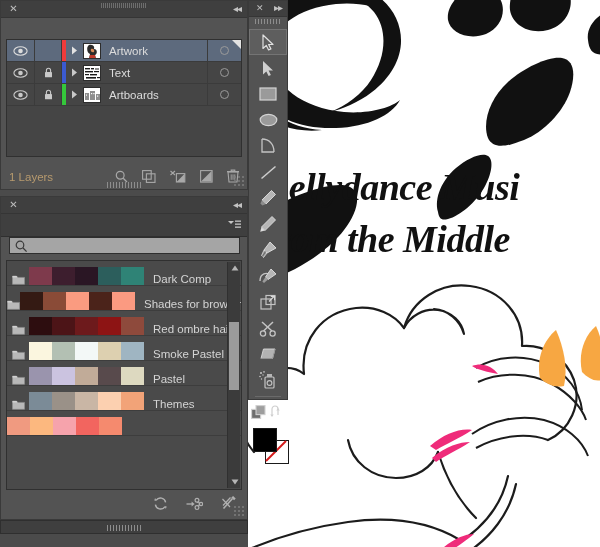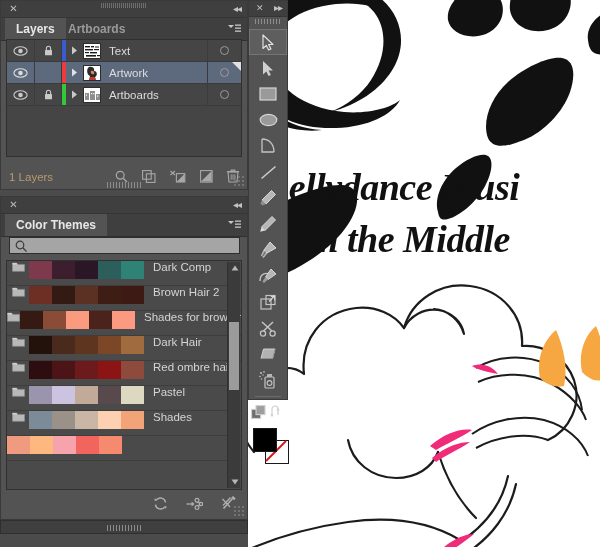--- a/index.html
+++ b/index.html
@@ -55,21 +55,21 @@
   .drag-dots{position:absolute;left:50%;transform:translateX(-50%);width:34px;height:6px;
      background:repeating-linear-gradient(to right,#8d8d8d 0 1px,transparent 1px 3px);}
 
   
   #themes-panel{top:196px;width:248px;height:324px;}
   .search-wrap{position:absolute;left:8px;top:40px;width:231px;height:17px;background:#a5a5a5;border:1px solid #2e2e2e;box-sizing:border-box;}
   .search-input{position:absolute;left:22px;top:1px;width:200px;height:14px;border:0;background:transparent;font-size:11px;color:#1d1d1d;outline:none;font-family:"Liberation Sans",sans-serif;}
   .search-icon{position:absolute;left:5px;top:2px;}
 
   .themes-list{position:absolute;left:5px;top:63px;width:236px;height:230px;background:#4a4a4a;border:1px solid #303030;box-sizing:border-box;overflow:hidden;}
-  .theme-row{height:24px;border-bottom:1px solid #3d3d3d;display:flex;align-items:flex-start;position:relative;}
+  .theme-row{height:24px;border-bottom:1px solid #3d3d3d;display:flex;align-items:flex-end;position:relative;}
   .folder-ico{width:22px;display:flex;justify-content:center;}
   .sw-group{display:flex;height:18px;}
   .sw{width:23px;height:18px;}
   .theme-name{padding-left:9px;color:#d4d4d4;font-size:11.5px;white-space:nowrap;}
 
   .vscroll{position:absolute;right:1px;top:1px;width:13px;bottom:1px;background:#3b3b3b;border-left:1px solid #303030;box-sizing:border-box;}
   .vscroll .arrow{position:absolute;left:0;width:13px;height:12px;display:flex;align-items:center;justify-content:center;}
   .vscroll .arrow.up{top:0}
   .vscroll .arrow.down{bottom:0}
   .vthumb{position:absolute;left:1px;width:10px;top:60px;height:68px;background:#9b9b9b;}
@@ -167,34 +167,51 @@
 
   <div class="dock">
 
     <div class="panel" id="layers-panel">
       <div class="panel-topbar">
         <span class="panel-close">✕</span>
         <span class="panel-grip"></span>
         <span class="panel-collapse">◂◂</span>
       </div>
 
-      <div class="tabrow">
-        <div class="tab active" style="left:4px;">Layers</div>
-        <div class="tab" style="left:56px;">Artboards</div>
-        <span class="tab-menu">
-          <svg width="16" height="12" viewBox="0 0 16 12">
-            <path d="M2,2 h6 l-3,3 z" fill="#c6c6c6"></path>
-            <rect x="9" y="1.5" width="6" height="1.3" fill="#c6c6c6"></rect>
-            <rect x="9" y="4.5" width="6" height="1.3" fill="#c6c6c6"></rect>
-            <rect x="9" y="7.5" width="6" height="1.3" fill="#c6c6c6"></rect>
-          </svg>
-        </span>
-      </div>
 
       <div class="layers-list">
+
+        <div class="layer-row selected">
+          <div class="cell-eye">
+            <svg width="15" height="10" viewBox="0 0 15 10">
+              <ellipse cx="7.5" cy="5" rx="6.6" ry="4.2" fill="none" stroke="#dcdcdc" stroke-width="1.1"></ellipse>
+              <circle cx="7.5" cy="5" r="2.3" fill="#dcdcdc"></circle>
+            </svg>
+          </div>
+          <div class="cell-lock"></div>
+          <div class="colorbar" style="background:#ef3b3b"></div>
+          <div class="cell-tri">
+            <svg width="7" height="9" viewBox="0 0 7 9">
+                <path d="M1,0.5 L6,4.5 L1,8.5 z" fill="#e2e2e2"></path>
+              </svg>
+          </div>
+          <div class="thumb">
+            <svg width="18" height="16" viewBox="0 0 18 16">
+              <rect width="18" height="16" fill="#fff"></rect>
+              <path d="M5,1 C8,0 11,2 10,5 C13,5 14,9 11,11 L12,15 L5,15 L6,10 C3,9 2,3 5,1 Z" fill="#2b2b2b"></path>
+              <path d="M7,5 C9,4 11,6 10,8 C8,9 6,7 7,5 Z" fill="#d88a5a"></path>
+              <path d="M6,11 h5 l1,4 H5 Z" fill="#c0392b"></path>
+            </svg>
+          </div>
+          <div class="layer-name">Artwork</div>
+          <div class="cell-target">
+            <div class="target-ring"></div>
+            <span class="sel-corner"></span>
+          </div>
+        </div>
 
         <div class="layer-row">
           <div class="cell-eye">
             <svg width="15" height="10" viewBox="0 0 15 10">
               <ellipse cx="7.5" cy="5" rx="6.6" ry="4.2" fill="none" stroke="#c9c9c9" stroke-width="1.1"></ellipse>
               <circle cx="7.5" cy="5" r="2.3" fill="#c9c9c9"></circle>
             </svg>
           </div>
           <div class="cell-lock">
             <svg width="9" height="11" viewBox="0 0 9 11">
@@ -223,49 +240,20 @@
                 <rect x="13" y="11" width="3" height="1.2"></rect>
               </g>
             </svg>
           </div>
           <div class="layer-name">Text</div>
           <div class="cell-target">
             <div class="target-ring"></div>
           </div>
         </div>
 
-        <div class="layer-row selected">
-          <div class="cell-eye">
-            <svg width="15" height="10" viewBox="0 0 15 10">
-              <ellipse cx="7.5" cy="5" rx="6.6" ry="4.2" fill="none" stroke="#dcdcdc" stroke-width="1.1"></ellipse>
-              <circle cx="7.5" cy="5" r="2.3" fill="#dcdcdc"></circle>
-            </svg>
-          </div>
-          <div class="cell-lock"></div>
-          <div class="colorbar" style="background:#ef3b3b"></div>
-          <div class="cell-tri">
-            <svg width="7" height="9" viewBox="0 0 7 9">
-                <path d="M1,0.5 L6,4.5 L1,8.5 z" fill="#e2e2e2"></path>
-              </svg>
-          </div>
-          <div class="thumb">
-            <svg width="18" height="16" viewBox="0 0 18 16">
-              <rect width="18" height="16" fill="#fff"></rect>
-              <path d="M5,1 C8,0 11,2 10,5 C13,5 14,9 11,11 L12,15 L5,15 L6,10 C3,9 2,3 5,1 Z" fill="#2b2b2b"></path>
-              <path d="M7,5 C9,4 11,6 10,8 C8,9 6,7 7,5 Z" fill="#d88a5a"></path>
-              <path d="M6,11 h5 l1,4 H5 Z" fill="#c0392b"></path>
-            </svg>
-          </div>
-          <div class="layer-name">Artwork</div>
-          <div class="cell-target">
-            <div class="target-ring"></div>
-            <span class="sel-corner"></span>
-          </div>
-        </div>
-
         <div class="layer-row">
           <div class="cell-eye">
             <svg width="15" height="10" viewBox="0 0 15 10">
               <ellipse cx="7.5" cy="5" rx="6.6" ry="4.2" fill="none" stroke="#c9c9c9" stroke-width="1.1"></ellipse>
               <circle cx="7.5" cy="5" r="2.3" fill="#c9c9c9"></circle>
             </svg>
           </div>
           <div class="cell-lock">
             <svg width="9" height="11" viewBox="0 0 9 11">
               <path d="M2.4,5 V3.4 a2.1,2.1 0 0 1 4.2,0 V5" fill="none" stroke="#c9c9c9" stroke-width="1.1"></path>
@@ -341,21 +329,20 @@
       <span class="drag-dots" style="bottom:1px;"></span>
     </div>
 
     <div class="panel" id="themes-panel">
       <div class="panel-topbar">
         <span class="panel-close">✕</span>
         <span class="panel-collapse">◂◂</span>
       </div>
 
       <div class="tabrow">
-        <div class="tab active" style="left:4px;">Color Themes</div>
         <span class="tab-menu">
           <svg width="16" height="12" viewBox="0 0 16 12">
             <path d="M2,2 h6 l-3,3 z" fill="#c6c6c6"></path>
             <rect x="9" y="1.5" width="6" height="1.3" fill="#c6c6c6"></rect>
             <rect x="9" y="4.5" width="6" height="1.3" fill="#c6c6c6"></rect>
             <rect x="9" y="7.5" width="6" height="1.3" fill="#c6c6c6"></rect>
           </svg>
         </span>
       </div>
 
@@ -388,84 +375,68 @@
               <span class="theme-name">Dark Comp</span>
             </div>
             <div class="theme-row">
               <span class="folder-ico">
                 <svg width="13" height="11" viewBox="0 0 13 11">
                   <path d="M0.5,2 L4.5,2 L5.7,3.4 L12.5,3.4 L12.5,10.3 L0.5,10.3 Z" fill="#b8b8b8" stroke="#8e8e8e" stroke-width="0.7"></path>
                   <path d="M0.5,2 L4.5,2 L5.7,3.4 L0.5,3.4 Z" fill="#d0d0d0"></path>
                 </svg>
               </span>
               <span class="sw-group">
-                <span class="sw" style="background: rgb(109, 46, 35);"></span>
-                <span class="sw" style="background: rgb(51, 26, 18);"></span>
-                <span class="sw" style="background: rgb(90, 49, 34);"></span>
-                <span class="sw" style="background: rgb(62, 29, 20);"></span>
-                <span class="sw" style="background: rgb(61, 26, 19);"></span>
-              </span>
-              <span class="theme-name">Brown Hair 2</span>
-            </div>
-            <div class="theme-row">
-              <span class="folder-ico">
-                <svg width="13" height="11" viewBox="0 0 13 11">
-                  <path d="M0.5,2 L4.5,2 L5.7,3.4 L12.5,3.4 L12.5,10.3 L0.5,10.3 Z" fill="#b8b8b8" stroke="#8e8e8e" stroke-width="0.7"></path>
-                  <path d="M0.5,2 L4.5,2 L5.7,3.4 L0.5,3.4 Z" fill="#d0d0d0"></path>
-                </svg>
-              </span>
-              <span class="sw-group">
                 <span class="sw" style="background: rgb(52, 26, 19);"></span>
                 <span class="sw" style="background: rgb(138, 75, 55);"></span>
                 <span class="sw" style="background: rgb(250, 155, 128);"></span>
                 <span class="sw" style="background: rgb(75, 35, 26);"></span>
                 <span class="sw" style="background: rgb(251, 154, 129);"></span>
               </span>
               <span class="theme-name">Shades for  brown hair</span>
             </div>
             <div class="theme-row">
               <span class="folder-ico">
                 <svg width="13" height="11" viewBox="0 0 13 11">
                   <path d="M0.5,2 L4.5,2 L5.7,3.4 L12.5,3.4 L12.5,10.3 L0.5,10.3 Z" fill="#b8b8b8" stroke="#8e8e8e" stroke-width="0.7"></path>
                   <path d="M0.5,2 L4.5,2 L5.7,3.4 L0.5,3.4 Z" fill="#d0d0d0"></path>
                 </svg>
               </span>
               <span class="sw-group">
-                <span class="sw" style="background: rgb(35, 17, 12);"></span>
-                <span class="sw" style="background: rgb(74, 42, 28);"></span>
-                <span class="sw" style="background: rgb(94, 54, 32);"></span>
-                <span class="sw" style="background: rgb(123, 71, 39);"></span>
-                <span class="sw" style="background: rgb(160, 108, 63);"></span>
-              </span>
-              <span class="theme-name">Dark Hair</span>
-            </div>
-            <div class="theme-row">
-              <span class="folder-ico">
-                <svg width="13" height="11" viewBox="0 0 13 11">
-                  <path d="M0.5,2 L4.5,2 L5.7,3.4 L12.5,3.4 L12.5,10.3 L0.5,10.3 Z" fill="#b8b8b8" stroke="#8e8e8e" stroke-width="0.7"></path>
-                  <path d="M0.5,2 L4.5,2 L5.7,3.4 L0.5,3.4 Z" fill="#d0d0d0"></path>
-                </svg>
-              </span>
-              <span class="sw-group">
                 <span class="sw" style="background: rgb(45, 13, 15);"></span>
                 <span class="sw" style="background: rgb(76, 20, 23);"></span>
                 <span class="sw" style="background: rgb(109, 26, 28);"></span>
                 <span class="sw" style="background: rgb(141, 20, 20);"></span>
                 <span class="sw" style="background: rgb(142, 74, 60);"></span>
               </span>
               <span class="theme-name">Red ombre hair</span>
             </div>
             <div class="theme-row">
               <span class="folder-ico">
                 <svg width="13" height="11" viewBox="0 0 13 11">
                   <path d="M0.5,2 L4.5,2 L5.7,3.4 L12.5,3.4 L12.5,10.3 L0.5,10.3 Z" fill="#b8b8b8" stroke="#8e8e8e" stroke-width="0.7"></path>
                   <path d="M0.5,2 L4.5,2 L5.7,3.4 L0.5,3.4 Z" fill="#d0d0d0"></path>
                 </svg>
               </span>
               <span class="sw-group">
+                <span class="sw" style="background: rgb(251, 246, 223);"></span>
+                <span class="sw" style="background: rgb(179, 192, 179);"></span>
+                <span class="sw" style="background: rgb(243, 248, 247);"></span>
+                <span class="sw" style="background: rgb(221, 208, 176);"></span>
+                <span class="sw" style="background: rgb(159, 181, 194);"></span>
+              </span>
+              <span class="theme-name">Smoke Pastel</span>
+            </div>
+            <div class="theme-row">
+              <span class="folder-ico">
+                <svg width="13" height="11" viewBox="0 0 13 11">
+                  <path d="M0.5,2 L4.5,2 L5.7,3.4 L12.5,3.4 L12.5,10.3 L0.5,10.3 Z" fill="#b8b8b8" stroke="#8e8e8e" stroke-width="0.7"></path>
+                  <path d="M0.5,2 L4.5,2 L5.7,3.4 L0.5,3.4 Z" fill="#d0d0d0"></path>
+                </svg>
+              </span>
+              <span class="sw-group">
                 <span class="sw" style="background: rgb(154, 148, 173);"></span>
                 <span class="sw" style="background: rgb(203, 195, 224);"></span>
                 <span class="sw" style="background: rgb(193, 171, 152);"></span>
                 <span class="sw" style="background: rgb(88, 74, 76);"></span>
                 <span class="sw" style="background: rgb(221, 217, 192);"></span>
               </span>
               <span class="theme-name">Pastel</span>
             </div>
             <div class="theme-row">
               <span class="folder-ico">
@@ -474,21 +445,21 @@
                   <path d="M0.5,2 L4.5,2 L5.7,3.4 L0.5,3.4 Z" fill="#d0d0d0"></path>
                 </svg>
               </span>
               <span class="sw-group">
                 <span class="sw" style="background: rgb(123, 139, 151);"></span>
                 <span class="sw" style="background: rgb(154, 145, 136);"></span>
                 <span class="sw" style="background: rgb(201, 182, 165);"></span>
                 <span class="sw" style="background: rgb(252, 208, 176);"></span>
                 <span class="sw" style="background: rgb(242, 163, 120);"></span>
               </span>
-              <span class="theme-name">Shades</span>
+              <span class="theme-name">Themes</span>
             </div>
             <div class="theme-row">
               <span class="sw-group">
                 <span class="sw" style="background: rgb(240, 154, 128);"></span>
                 <span class="sw" style="background: rgb(252, 184, 127);"></span>
                 <span class="sw" style="background: rgb(246, 163, 172);"></span>
                 <span class="sw" style="background: rgb(242, 101, 95);"></span>
                 <span class="sw" style="background: rgb(245, 138, 110);"></span>
               </span>
             </div>

